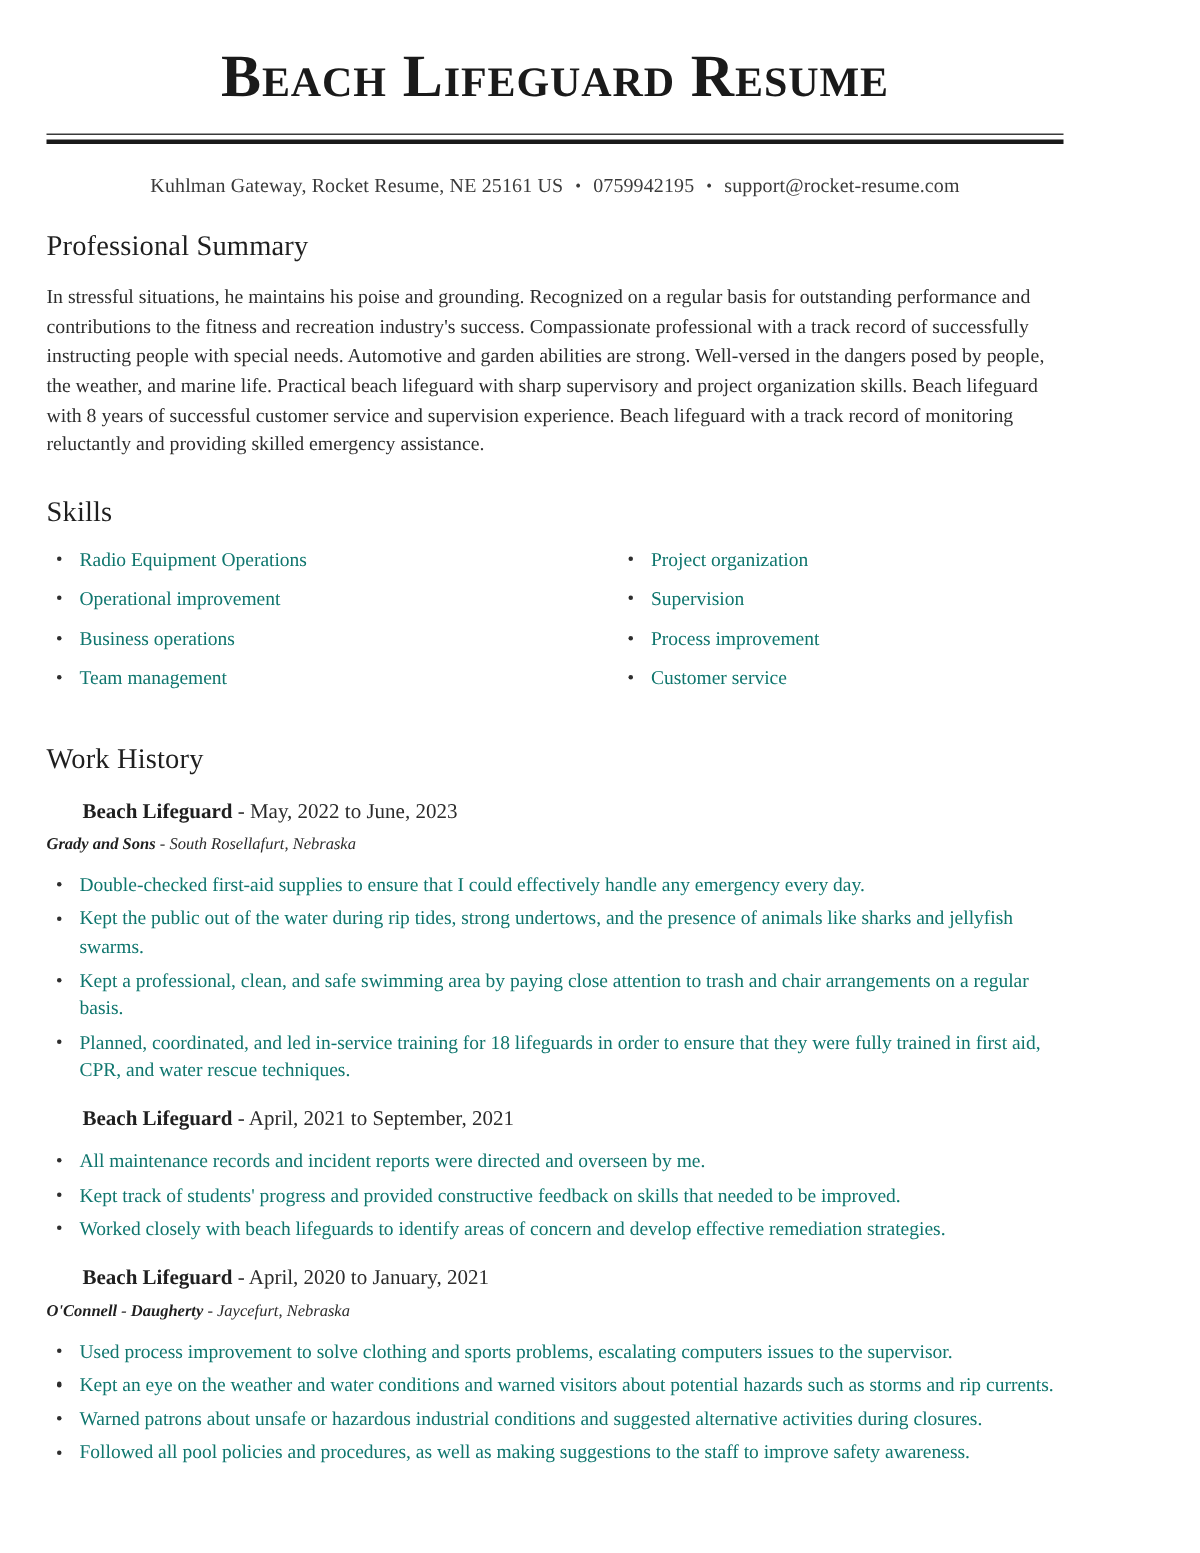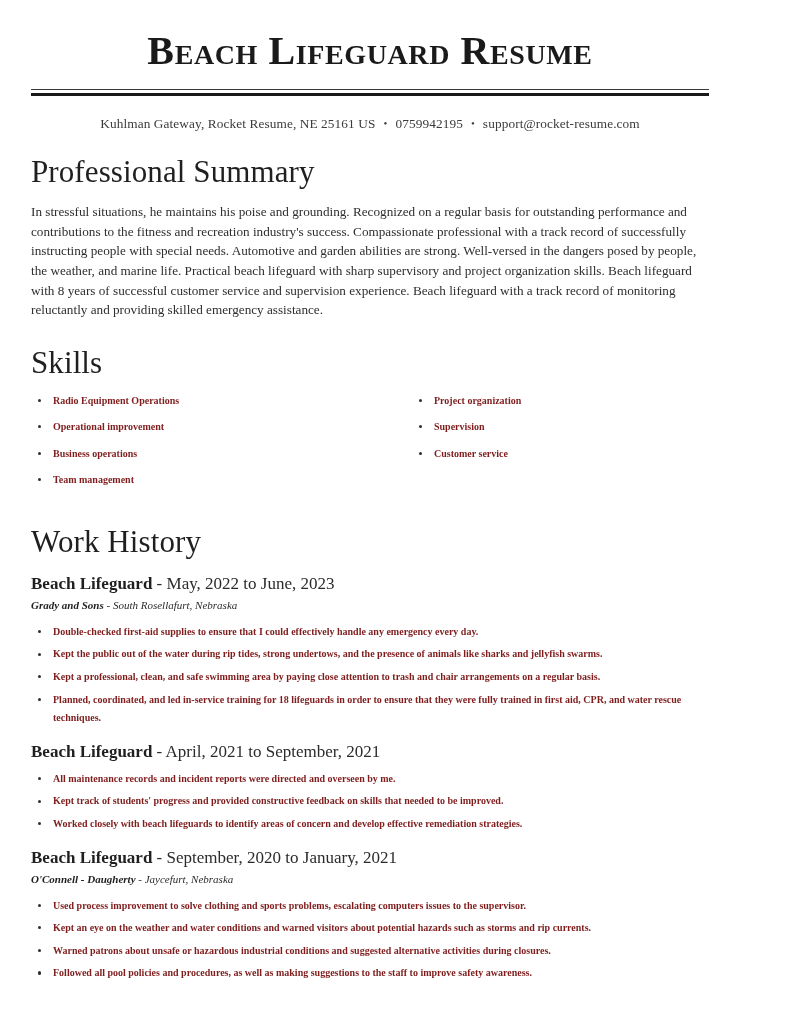--- a/index.html
+++ b/index.html
@@ -63,21 +63,21 @@
     display: inline-block;
     padding: 0 8px;
     font-size: 11px;
     position: relative;
     top: -1px;
   }
 
   
   .section-heading {
     font-family: "Liberation Serif", "DejaVu Serif", serif;
-    font-size: 31px;
+    font-size: 19px;
     font-weight: normal;
     color: #1f1f1f;
     margin: 0;
     letter-spacing: 0.1px;
   }
   .sec-summary { margin-top: 22px; }
   .sec-skills  { margin-top: 25px; }
   .sec-work    { margin-top: 26px; }
 
   
@@ -101,44 +101,44 @@
   }
   .skills-col.right { padding-left: 42px; }
   ul.bullets {
     list-style: none;
     margin: 0;
     padding: 0;
   }
   ul.bullets > li {
     position: relative;
     padding-left: 22px;
-    font-size: 10px;
+    font-size: 13px;
     line-height: 18px;
-    color: #7f1d1d;
+    color: #0f766e;
     margin-bottom: 8.5px;
-    font-weight: bold;
   }
   ul.bullets > li::before {
     content: "";
     position: absolute;
     left: 7px;
     top: 7px;
     width: 3.2px;
     height: 3.2px;
     border-radius: 50%;
     background: #2e2e2e;
   }
 
   
   .job { margin-top: 15px; }
   .job:first-of-type { margin-top: 14px; }
   .job-title-line {
-    font-size: 17px;
+    font-size: 14px;
     line-height: 18px;
     color: #2b2b2b;
+    margin-left: 24px;
   }
   .job-title-line .jt {
     font-weight: bold;
     color: #1f1f1f;
   }
   .job-company-line {
     font-size: 11px;
     line-height: 18px;
     margin-top: 3px;
     color: #2b2b2b;
@@ -187,20 +187,21 @@
         <li><span>Radio Equipment Operations</span></li>
         <li><span>Operational improvement</span></li>
         <li><span>Business operations</span></li>
         <li><span>Team management</span></li>
       </ul>
     </div>
     <div class="skills-col right">
       <ul class="bullets">
         <li><span>Project organization</span></li>
         <li><span>Supervision</span></li>
+        <li><span>Process improvement</span></li>
         <li><span>Customer service</span></li>
       </ul>
     </div>
   </div>
 
   <h2 class="section-heading sec-work">Work History</h2>
 
   <div class="job">
     <div class="job-title-line">
       <span class="jt">Beach Lifeguard</span>
@@ -230,21 +231,21 @@
       <li><span>All maintenance records and incident reports were directed and overseen by me.</span></li>
       <li><span>Kept track of students' progress and provided constructive feedback on skills that needed to be improved.</span></li>
       <li><span>Worked closely with beach lifeguards to identify areas of concern and develop effective remediation strategies.</span></li>
     </ul>
   </div>
 
   <div class="job">
     <div class="job-title-line">
       <span class="jt">Beach Lifeguard</span>
       <span>-</span>
-      <span>September, 2020 to January, 2021</span>
+      <span>April, 2020 to January, 2021</span>
     </div>
     <div class="job-company-line">
       <span class="co">O'Connell - Daugherty</span>
       <span>-</span>
       <span class="loc">Jaycefurt, Nebraska</span>
     </div>
     <ul class="bullets">
       <li><span>Used process improvement to solve clothing and sports problems, escalating computers issues to the supervisor.</span></li>
       <li><span>Kept an eye on the weather and water conditions and warned visitors about potential hazards such as storms and rip currents.</span></li>
       <li><span>Warned patrons about unsafe or hazardous industrial conditions and suggested alternative activities during closures.</span></li>

